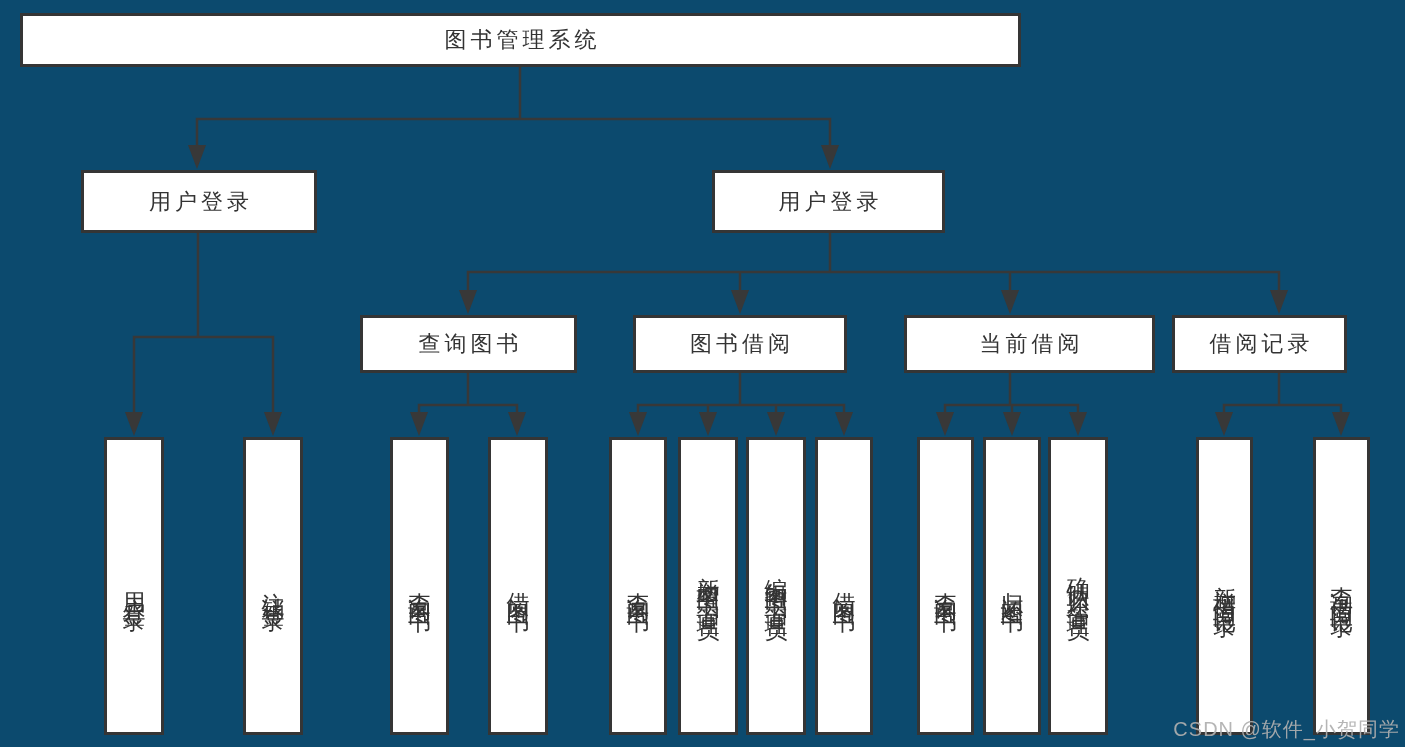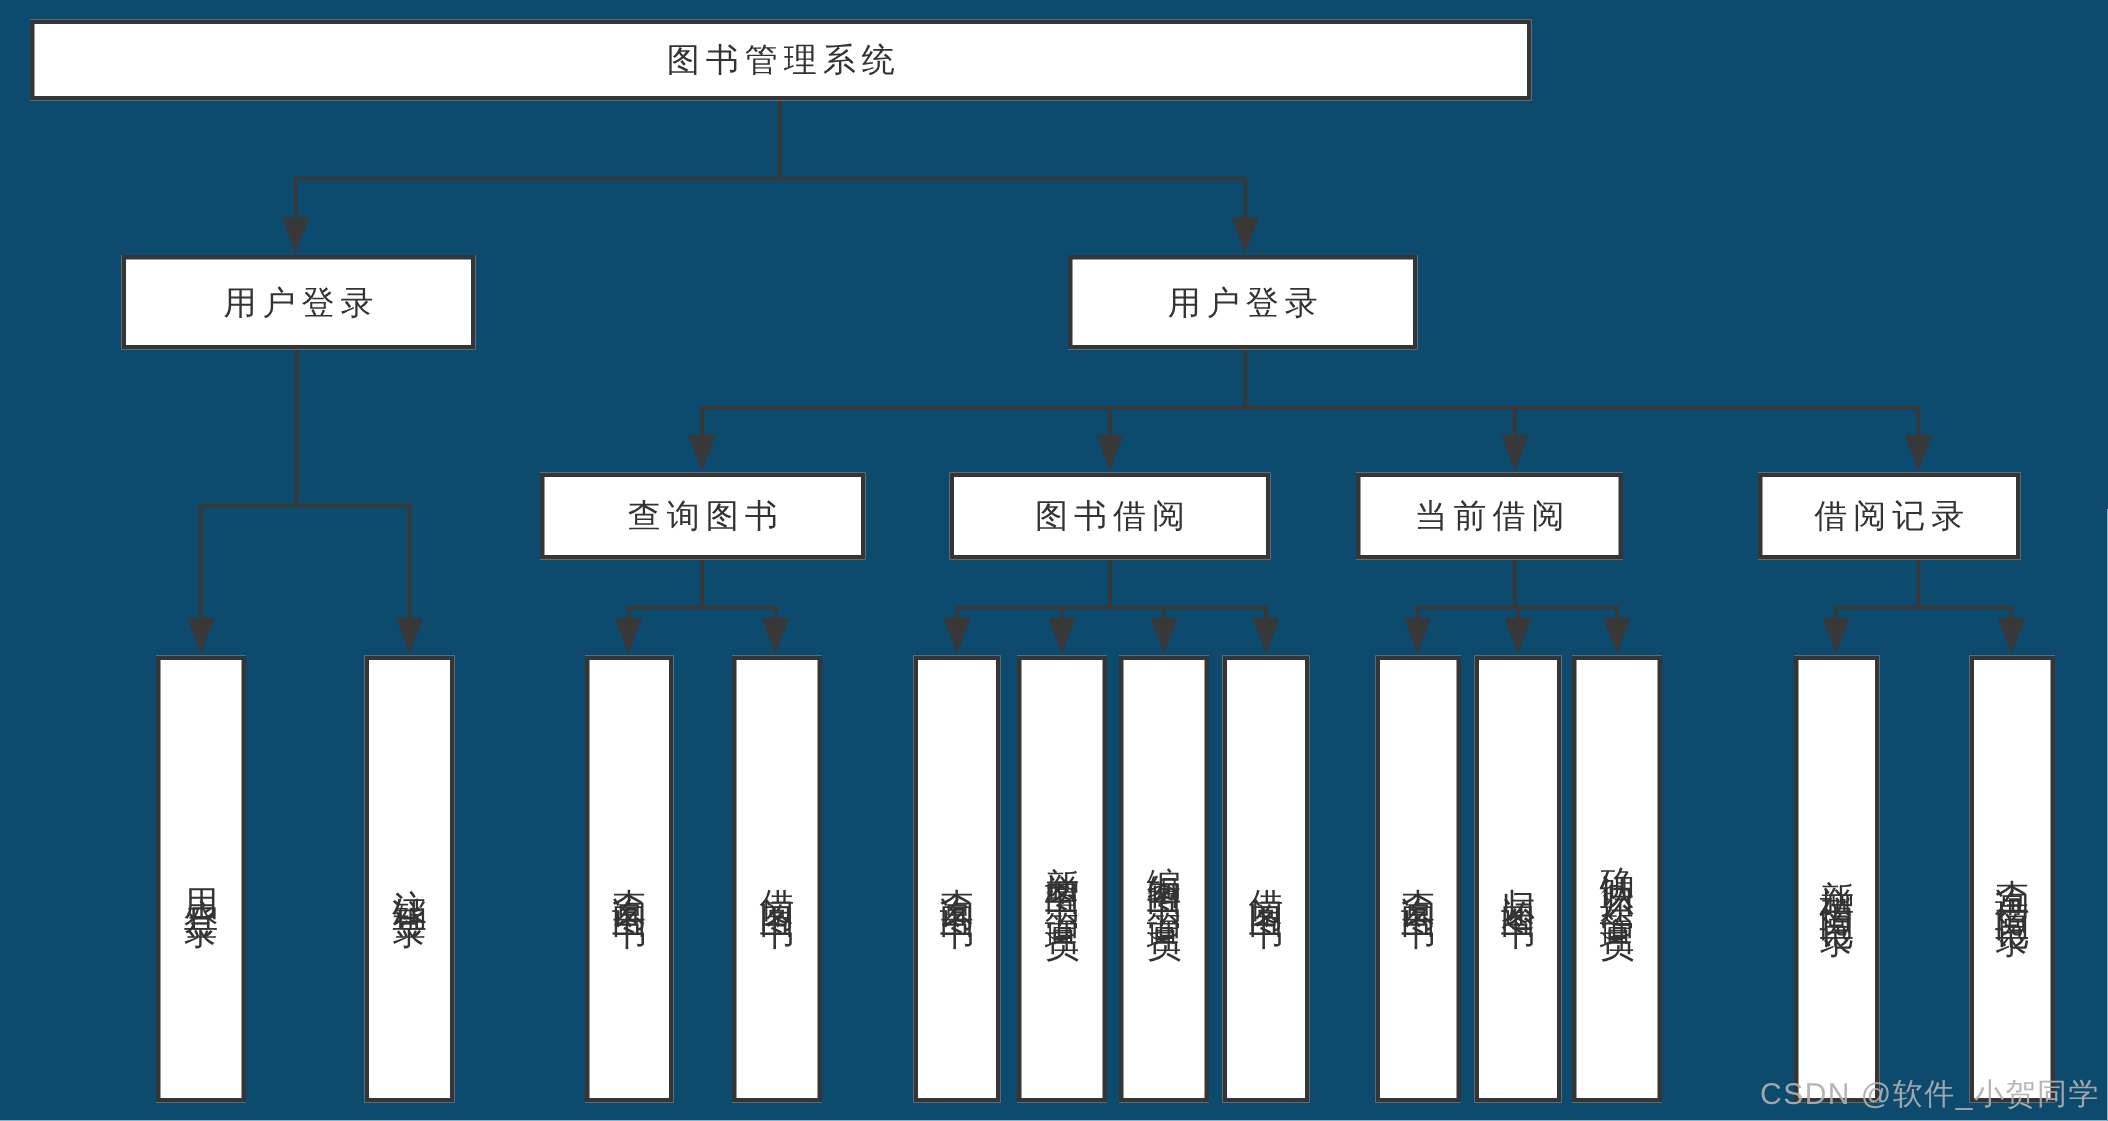--- a/index.html
+++ b/index.html
@@ -33,21 +33,21 @@
     letter-spacing: 4px;
     text-indent: 4px;
     white-space: nowrap;
   }
   .root  { left: 20px;  top: 13px;  width: 1001px; height: 54px; }
   .l2a   { left: 81px;  top: 170px; width: 236px;  height: 63px; }
   .l2b   { left: 712px; top: 170px; width: 233px;  height: 63px; }
   .l3    { top: 315px; height: 58px; }
   .l3a   { left: 360px;  width: 217px; }
   .l3b   { left: 633px;  width: 214px; }
-  .l3c   { left: 904px;  width: 178px; }
+  .l3c   { left: 904px;  width: 251px; }
   .l3d   { left: 1172px; width: 175px; }
   .leaf {
     top: 437px;
     height: 298px;
     width: 60px;
     border-width: 3px;
   }
   .leaf .vtext {
     writing-mode: vertical-rl;
     text-orientation: mixed;

